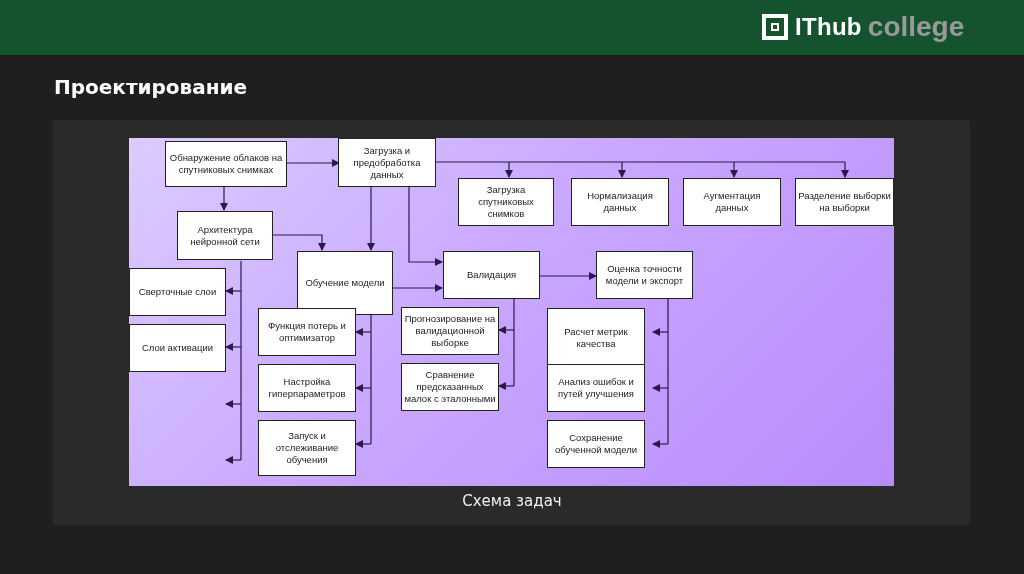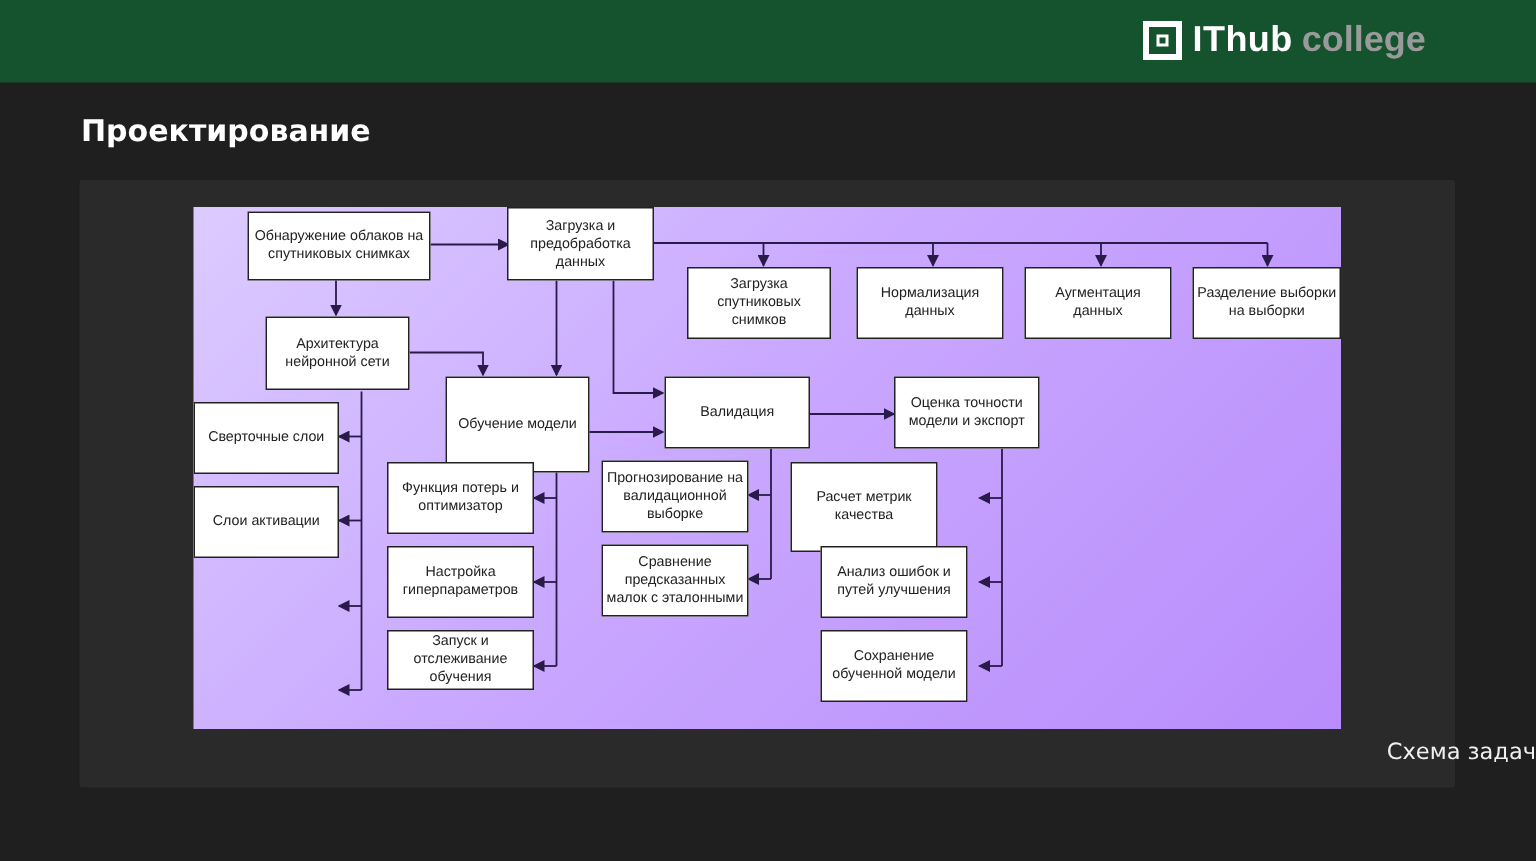--- a/index.html
+++ b/index.html
@@ -2,27 +2,27 @@
 <html><head>
 <meta charset="utf-8">
 <style>
   html,body{margin:0;padding:0;}
   body{width:1024px;height:574px;background:#1f1f1f;position:relative;overflow:hidden;font-family:"Liberation Sans",sans-serif;}
   .topbar{position:absolute;left:0;top:0;width:1024px;height:55px;background:#14532d;}
   .logo{position:absolute;left:762px;top:13px;height:28px;display:flex;align-items:center;}
   .logo-mark{width:18px;height:18px;border:4px solid #fff;box-sizing:content-box;position:relative;margin-right:7px;}
   .logo-mark::after{content:"";position:absolute;left:5px;top:5px;width:8px;height:8px;border:2px solid #fff;box-sizing:border-box;}
   .logo-it{color:#fff;font-weight:bold;font-size:24px;letter-spacing:0.3px;}
-  .logo-college{color:#9a9a9a;font-weight:bold;font-size:24px;margin-left:6px;}
+  .logo-college{color:#9a9a9a;font-weight:bold;font-size:28px;margin-left:6px;}
   .title{position:absolute;left:54px;top:75px;color:#fff;font-family:"DejaVu Sans",sans-serif;font-weight:bold;font-size:20px;}
   .card{position:absolute;left:53px;top:120px;width:917px;height:405px;background:#2a2a2a;border-radius:2px;}
   .diagram{position:absolute;left:129px;top:138px;width:765px;height:348px;background:linear-gradient(135deg,#dccbff 0%,#c9a8ff 45%,#b98cfb 100%);}
   .box{position:absolute;background:#fff;border:1.5px solid #222;box-sizing:border-box;display:flex;align-items:center;justify-content:center;text-align:center;font-size:9.5px;line-height:12px;color:#222;padding:0 2px;}
   svg.lines{position:absolute;left:0;top:0;width:765px;height:348px;}
-  .caption{position:absolute;left:0;width:1024px;top:492px;text-align:right;color:#f0f0f0;font-family:"DejaVu Sans",sans-serif;font-size:15px;}
+  .caption{position:absolute;left:0;width:1024px;top:492px;text-align:center;color:#f0f0f0;font-family:"DejaVu Sans",sans-serif;font-size:15px;}
 </style>
 </head>
 <body>
 
 <div class="topbar">
   <div class="logo">
     <span class="logo-mark"></span>
     <span class="logo-it">IThub</span>
     <span class="logo-college">college</span>
   </div>
@@ -95,23 +95,23 @@
 
   <div class="box" style="left:168px;top:113px;width:96px;height:64px;">Обучение модели</div>
   <div class="box" style="left:314px;top:113px;width:97px;height:48px;">Валидация</div>
   <div class="box" style="left:467px;top:113px;width:97px;height:48px;">Оценка точности модели и экспорт</div>
 
   <div class="box" style="left:0px;top:130px;width:97px;height:48px;">Сверточные слои</div>
   <div class="box" style="left:0px;top:186px;width:97px;height:48px;">Слои активации</div>
 
   <div class="box" style="left:129px;top:170px;width:98px;height:48px;">Функция потерь и оптимизатор</div>
   <div class="box" style="left:129px;top:226px;width:98px;height:48px;">Настройка гиперпараметров</div>
-  <div class="box" style="left:129px;top:282px;width:98px;height:40px;">Запуск и отслеживание обучения</div>
+  <div class="box" style="left:129px;top:282px;width:98px;height:56px;">Запуск и отслеживание обучения</div>
 
   <div class="box" style="left:272px;top:169px;width:98px;height:48px;">Прогнозирование на валидационной выборке</div>
   <div class="box" style="left:272px;top:225px;width:98px;height:48px;">Сравнение предсказанных малок с эталонными</div>
 
-  <div class="box" style="left:398px;top:170px;width:98px;height:60px;">Расчет метрик качества</div>
+  <div class="box" style="left:418px;top:170px;width:98px;height:60px;">Расчет метрик качества</div>
   <div class="box" style="left:418px;top:226px;width:98px;height:48px;">Анализ ошибок и путей улучшения</div>
   <div class="box" style="left:418px;top:282px;width:98px;height:48px;">Сохранение обученной модели</div>
 </div>
 
 <div class="caption">Схема задач</div>
 
 </body></html>

